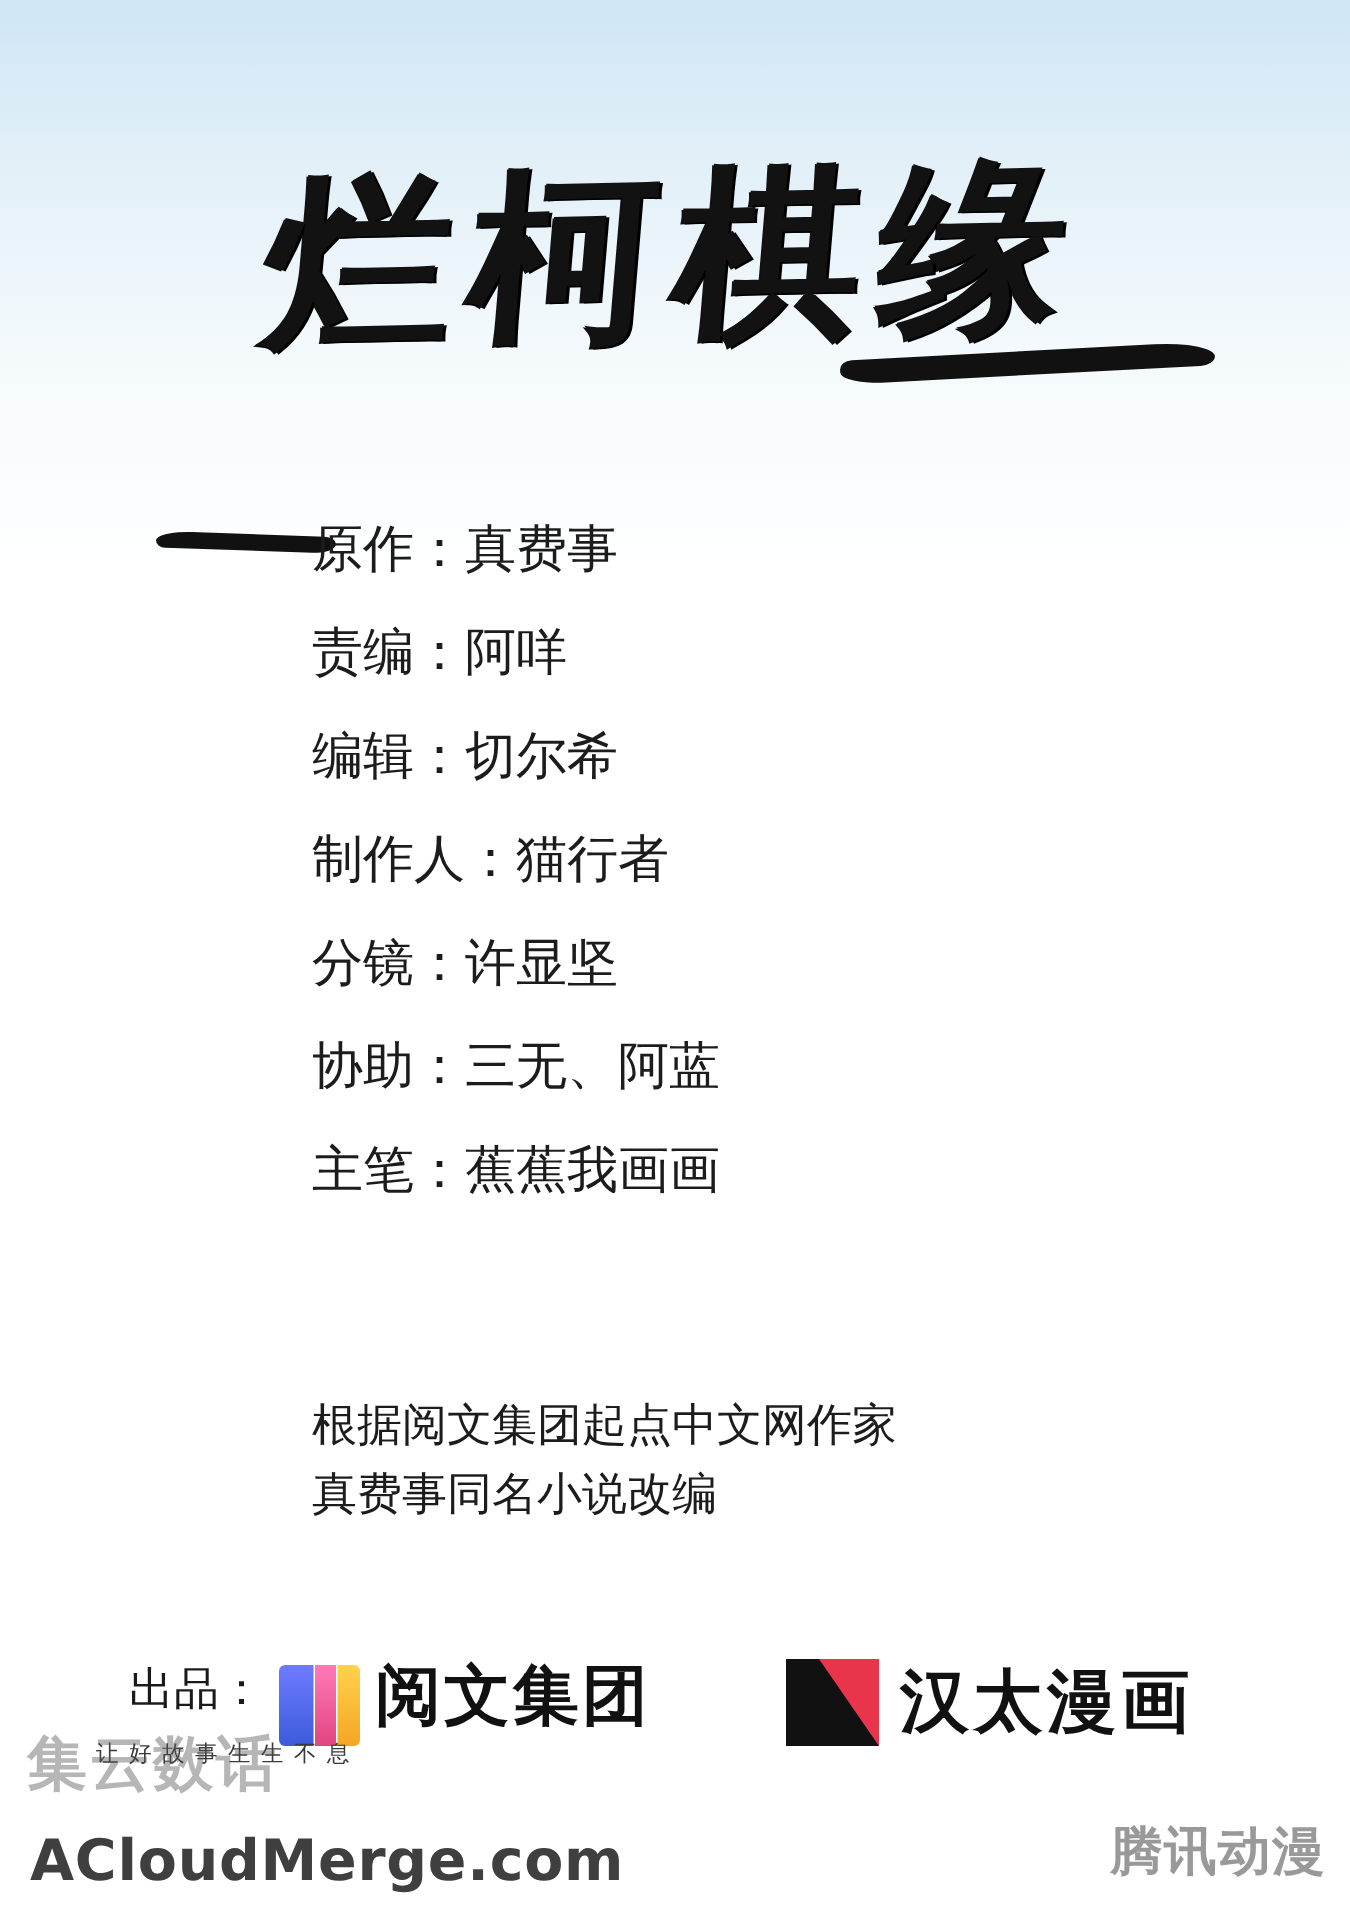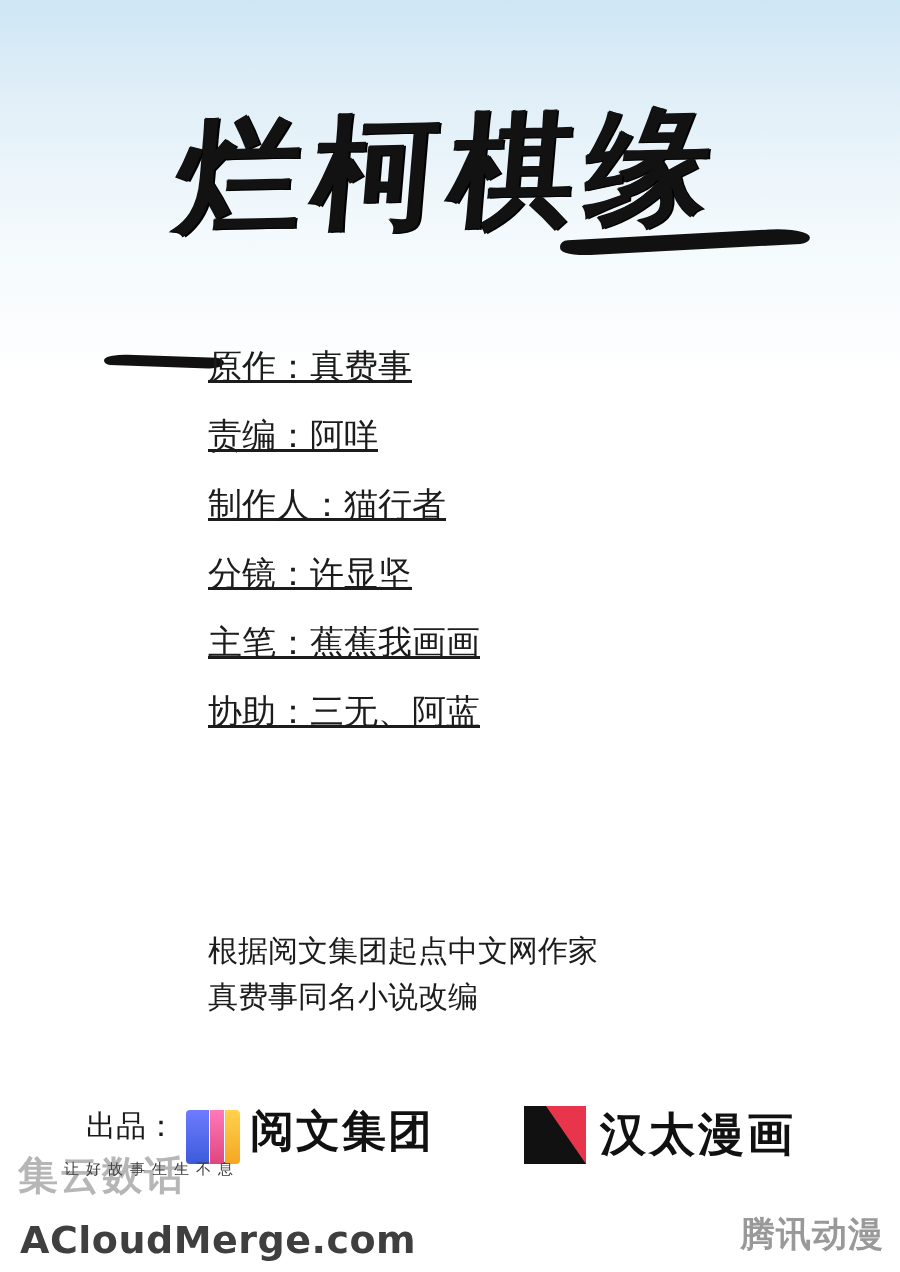--- a/index.html
+++ b/index.html
@@ -68,21 +68,20 @@
     left: 208px;
     top: 332px;
     width: 620px;
   }
   .credit-line {
     font-family: "DejaVu Sans", sans-serif;
     font-size: 34px;
     line-height: 69px;
     color: #1c1c1c;
     white-space: nowrap;
-    text-decoration: underline;
   }
 
   
   .source-note {
     position: absolute;
     left: 208px;
     top: 928px;
     width: 620px;
   }
   .source-line {
@@ -238,24 +237,25 @@
 
   <div class="title-wrap">
     <div class="title">烂柯棋缘</div>
     <div class="title-stroke"></div>
     <div class="title-stroke2"></div>
   </div>
 
   <div class="credits">
     <div class="credit-line">原作：真费事</div>
     <div class="credit-line">责编：阿咩</div>
+    <div class="credit-line">编辑：切尔希</div>
     <div class="credit-line">制作人：猫行者</div>
     <div class="credit-line">分镜：许显坚</div>
+    <div class="credit-line">协助：三无、阿蓝</div>
     <div class="credit-line">主笔：蕉蕉我画画</div>
-    <div class="credit-line">协助：三无、阿蓝</div>
   </div>
 
   <div class="source-note">
     <div class="source-line">根据阅文集团起点中文网作家</div>
     <div class="source-line">真费事同名小说改编</div>
   </div>
 
   <div class="footer">
     <div class="produced-by">出品：</div>
 

